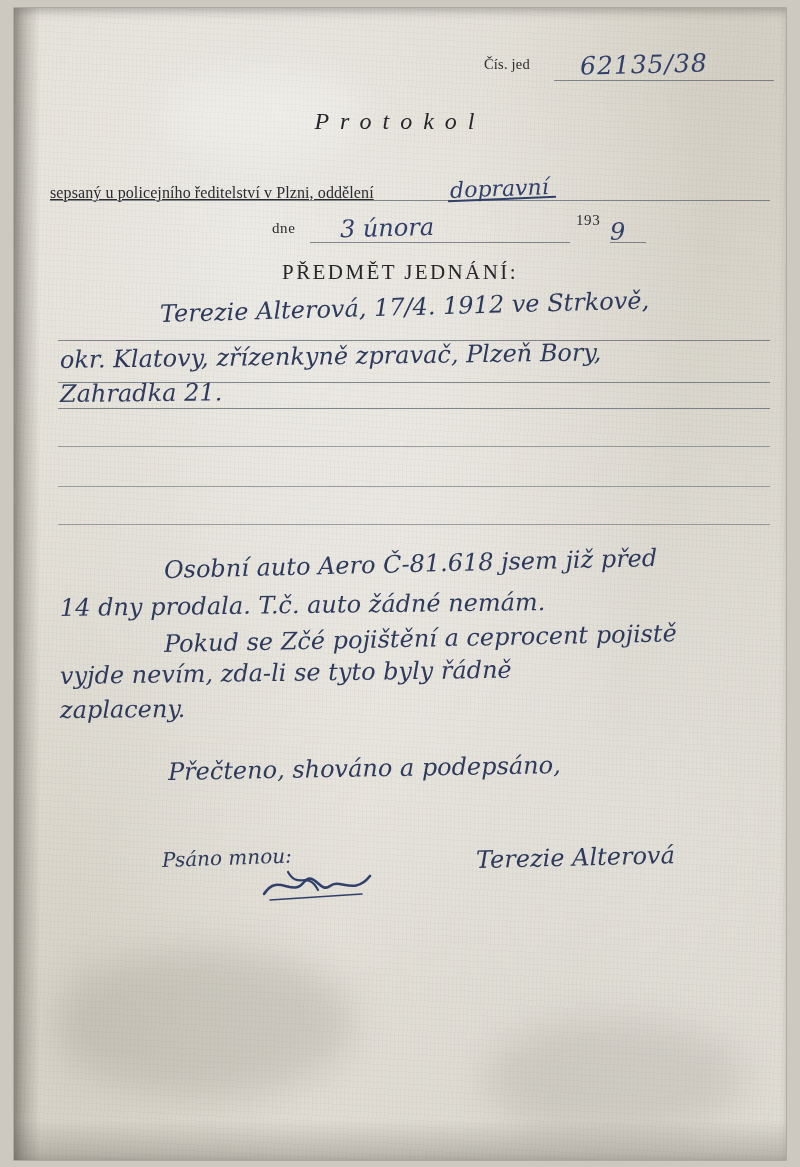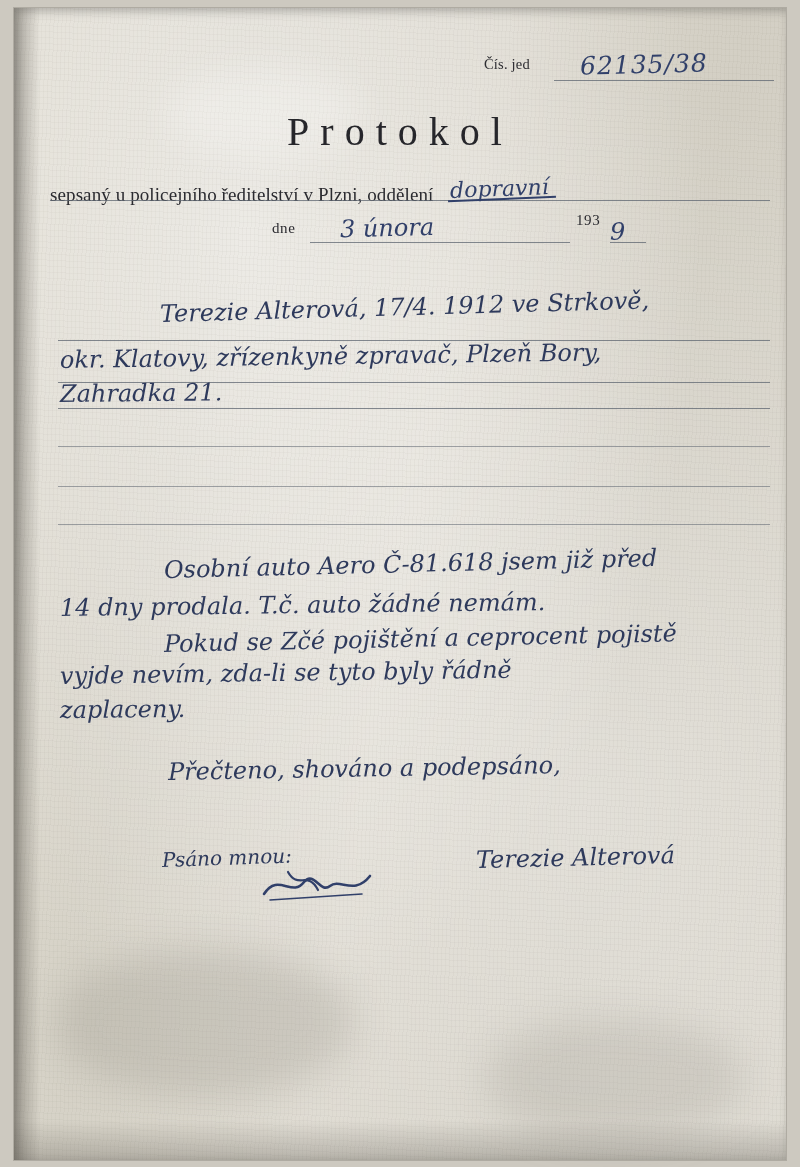--- a/index.html
+++ b/index.html
@@ -75,32 +75,34 @@
     height: 1px;
     opacity: 0.75;
   }
   .rule.light { opacity: 0.55; }
 
   .title {
     position: absolute;
     left: 0; right: 0;
     top: 100px;
     text-align: center;
-    font-size: 40px;
+    font-size: 24px;
     letter-spacing: 11px;
     color: #26262b;
     font-family: "Liberation Serif", serif;
+    font-style: italic;
   }
   .line-written {
     position: absolute;
     left: 36px;
     top: 176px;
-    font-size: 19px;
+    font-size: 16px;
     color: #2b2b30;
     letter-spacing: 0.1px;
+    text-decoration: underline;
   }
   .line-dne {
     position: absolute;
     left: 258px;
     top: 212px;
     font-size: 15px;
     color: #2b2b30;
     letter-spacing: 0.6px;
   }
   .line-year {
@@ -205,20 +207,21 @@
     <div class="dept-value">dopravní</div>
     <div class="dept-strike"></div>
 
     <div class="line-dne">dne</div>
     <div class="rule" style="left:296px; top:234px; width:260px;"></div>
     <div class="date-value">3 února</div>
     <div class="line-year">193</div>
     <div class="year-last">9</div>
     <div class="rule" style="left:596px; top:234px; width:36px;"></div>
 
+    <div class="subject">PŘEDMĚT JEDNÁNÍ:</div>
 
     <div class="rule" style="left:44px; top:332px; width:712px;"></div>
     <div class="rule" style="left:44px; top:374px; width:712px;"></div>
     <div class="rule" style="left:44px; top:400px; width:712px;"></div>
     <div class="rule light" style="left:44px; top:438px; width:712px;"></div>
     <div class="rule light" style="left:44px; top:478px; width:712px;"></div>
     <div class="rule light" style="left:44px; top:516px; width:712px;"></div>
 
     <div class="hand big" style="left:146px; top:292px; transform: rotate(-1.6deg);">Terezie Alterová, 17/4. 1912 ve Strkově,</div>
     <div class="hand big" style="left:46px; top:338px; transform: rotate(-0.8deg);">okr. Klatovy, zřízenkyně zpravač, Plzeň Bory,</div>

